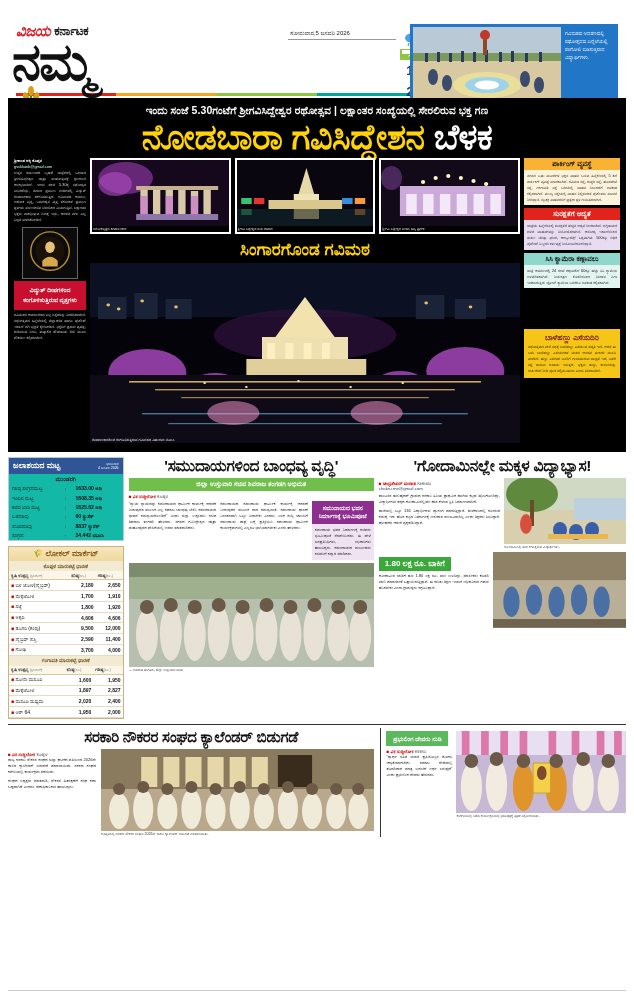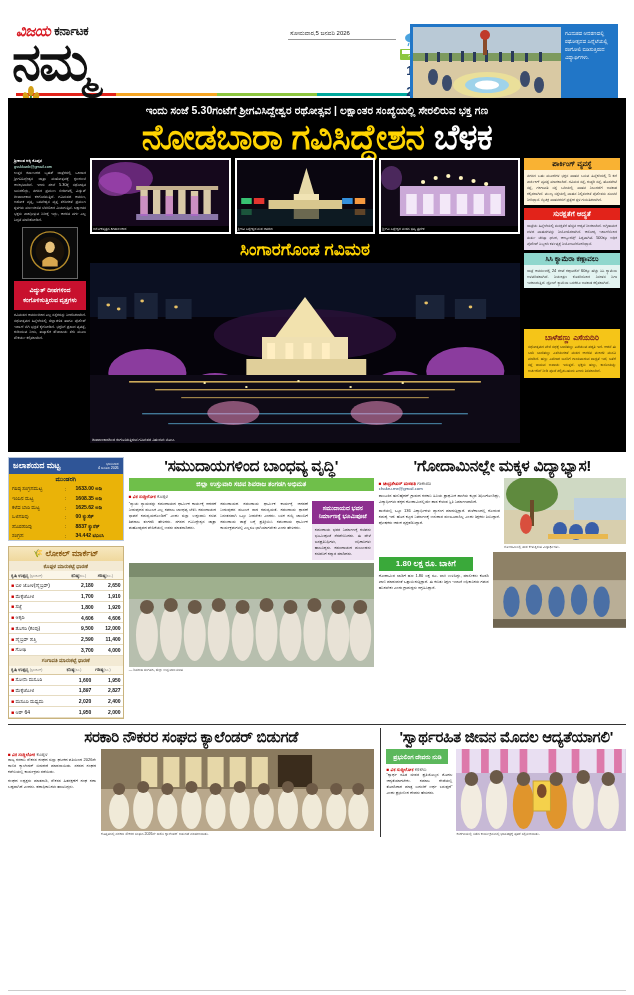--- a/index.html
+++ b/index.html
@@ -77,21 +77,21 @@
   .yellowbox { background:#f5c518; padding:4px 4px; margin-top:3px; }
   .yellowbox .yh { text-align:center; font-weight:bold; font-size:7.5px; color:#7a1b1b; line-height:1.25; }
   .yellowbox .yt { font-size:3.9px; line-height:1.5; text-align:justify; margin-top:2px; color:#241c00; }
 
   
   .midwrap { display:flex; gap:5px; margin-top:5px; }
   .col-left { width:116px; }
   .col-mid { width:246px; }
   .col-right { width:248px; }
 
-  .resbox { background:#eab308; border:1px solid #b9c8dd; }
+  .resbox { background:#14b8a6; border:1px solid #b9c8dd; }
   .resbox .rhd { background:#2f5597; color:#fff; font-weight:bold; font-size:8px; padding:3px 4px; display:flex; justify-content:space-between; align-items:center; }
   .resbox .rhd small { font-size:3.6px; font-weight:normal; text-align:right; line-height:1.2; }
   .resbox .place { text-align:center; font-size:6px; font-weight:bold; padding:2px 0 1px; color:#123; }
   .resbox table { width:100%; border-collapse:collapse; font-size:5.1px; }
   .resbox td { padding:1.2px 3px; color:#111; }
   .resbox td.v { font-weight:bold; }
 
   .mktbox { border:1px solid #c9b37e; margin-top:5px; }
   .mkt-hd { background:linear-gradient(#f6e7bf,#efd89d); font-weight:bold; font-size:8px; color:#8a5a12; text-align:center; padding:2px; position:relative; }
   .mkt-sub { background:#f3ead4; text-align:center; font-size:5.2px; font-weight:bold; color:#6a4a10; padding:1.5px; }
@@ -105,21 +105,21 @@
   .story-h { font-size:15.5px; font-weight:bold; color:#111; text-align:center; line-height:1.15; letter-spacing:-.3px; }
   .greenband { background:#6fbf4a; color:#fff; font-size:6.6px; font-weight:bold; text-align:center; padding:2.5px; margin-top:3px; }
   .byline { font-size:4.6px; color:#c00; font-weight:bold; margin-top:3px; }
   .byline em { color:#333; font-style:normal; font-weight:normal; }
   .mailline { font-size:4.3px; color:#246; margin-bottom:2px; }
   .cols3 { display:flex; gap:4px; margin-top:2px; }
   .bodytext { font-size:4px; line-height:1.52; text-align:justify; color:#1a1a1a; }
   .purplebox { background:#8d2f8f; color:#fff; font-size:6px; font-weight:bold; text-align:center; padding:3px 2px; line-height:1.4; }
   .purplebody { background:#efe3f2; font-size:4px; line-height:1.5; padding:3px; text-align:justify; color:#222; }
   .photo-generic { position:relative; overflow:hidden; background:#ccd; }
-  .greenbadge { background:#3aa93a; color:#fff; font-weight:bold; font-size:8px; padding:2px 17px; display:inline-block; }
+  .greenbadge { background:#3aa93a; color:#fff; font-weight:bold; font-size:8px; padding:2px 6px; display:inline-block; }
   .cap-sm { font-size:3.6px; color:#333; padding:1px 0; }
 
   
   .botwrap { margin-top:5px; border-top:1px solid #333; padding-top:3px; display:flex; gap:6px; }
   .bot-left { width:370px; }
   .bot-right { width:248px; border-left:1px solid #333; padding-left:5px; }
   .bot-h { font-size:15px; font-weight:bold; text-align:center; color:#111; letter-spacing:-.3px; }
   .greenlabel { background:#5cb85c; color:#fff; font-size:6.2px; font-weight:bold; text-align:center; padding:3px 2px; line-height:1.5; width:62px; }
 
   .footline { position:absolute; left:8px; right:8px; bottom:4px; height:1px; background:#ccc; }
@@ -741,21 +741,20 @@
                   <circle cx="256" cy="40" r="6"></circle>
               </g>
             </svg>
           </div>
           <div class="cap-sm">ಕೊಪ್ಪಳದಲ್ಲಿ ಸರಕಾರಿ ನೌಕರರ ಸಂಘದ 2026ನೇ ಸಾಲಿನ ಕ್ಯಾಲೆಂಡರ್ ಬಿಡುಗಡೆ ಮಾಡಲಾಯಿತು.</div>
         </div>
       </div>
     </div>
 
     <div class="bot-right">
-      <div class="bot-h">'ಸ್ವಾರ್ಥರಹಿತ ಜೀವನ ಮೊದಲ ಆದ್ಯತೆಯಾಗಲಿ'</div>
       <div style="display:flex;gap:4px;margin-top:3px">
         <div style="width:66px">
           <div class="greenlabel">ಪ್ರಭುಲಿಂಗ ದೇವರು ನುಡಿ</div>
           <div class="byline">
             <span>■ </span><span>ವಿಕ ಸುದ್ದಿಲೋಕ</span>
             <em>ಕನಕಗಿರಿ</em>
           </div>
           <div class="bodytext">"ಸ್ವಾರ್ಥ ರಹಿತ ಜೀವನ ಪ್ರತಿಯೊಬ್ಬರ ಮೊದಲ ಆದ್ಯತೆಯಾಗಬೇಕು. ಸಮಾಜ ಸೇವೆಯಲ್ಲಿ ತೊಡಗಿದಾಗ ಮಾತ್ರ ಬದುಕಿಗೆ ಅರ್ಥ ಬರುತ್ತದೆ" ಎಂದು ಪ್ರಭುಲಿಂಗ ದೇವರು ಹೇಳಿದರು.</div>
         </div>
         <div style="flex:1">

